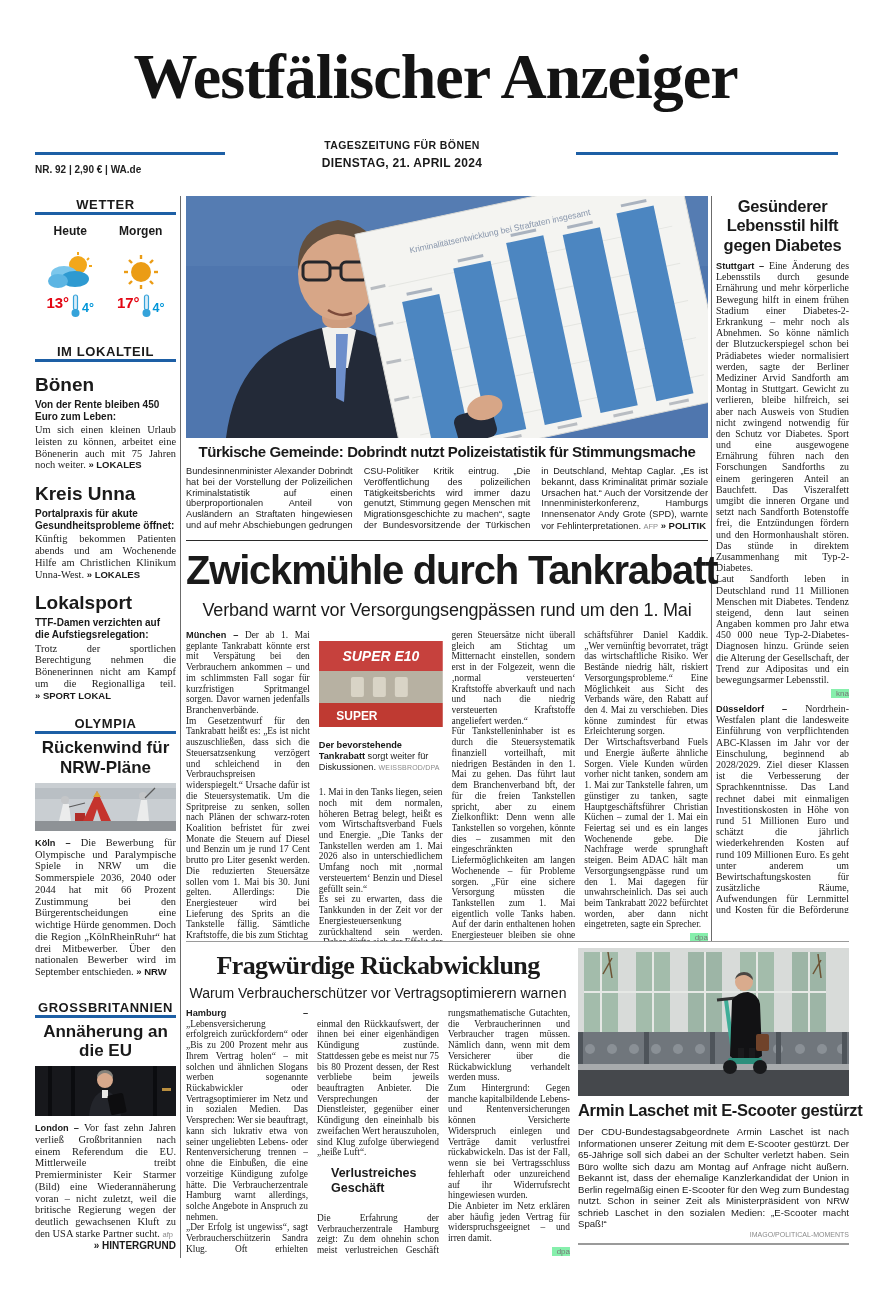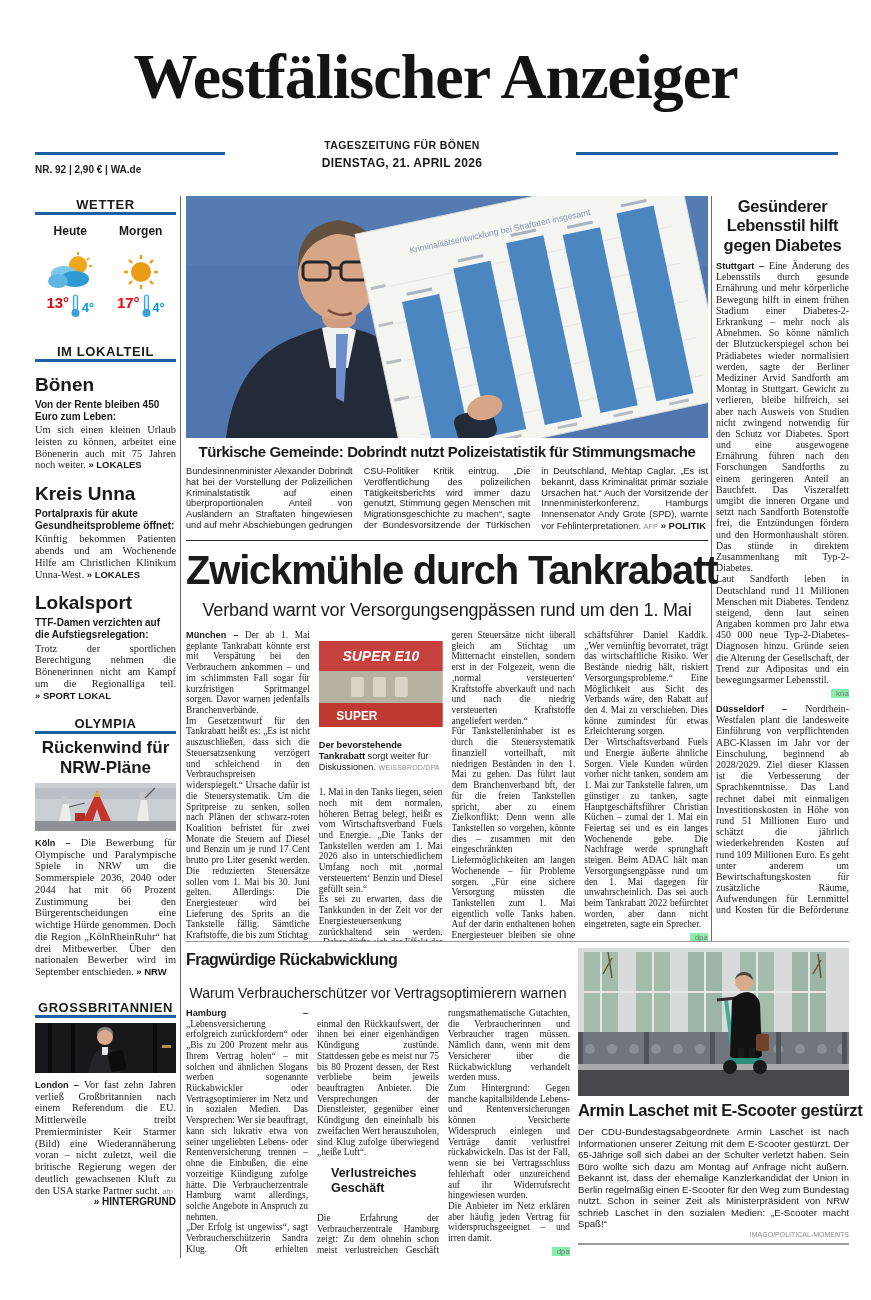--- a/index.html
+++ b/index.html
@@ -53,22 +53,22 @@
   .body-col{flex:1;font-size:9.4px;line-height:1.14;text-align:justify;white-space:pre-line;
             overflow:hidden;position:relative;hyphens:auto;-webkit-hyphens:auto;}
   .city{font-family:"Liberation Sans",sans-serif;font-weight:bold;font-size:9.2px;}
   .col-credit{position:absolute;right:0;bottom:0;background:#86efac;padding-left:5px;
               font-family:"Liberation Sans",sans-serif;font-size:8px;color:#777;}
   .fig-caption{font-family:"Liberation Sans",sans-serif;font-size:9.2px;line-height:1.16;text-align:left;
                white-space:normal;margin:3px 0 4px 0;}
   .fig-caption b{font-size:9.2px;}
   .fig-credit{font-family:"Liberation Sans",sans-serif;font-size:7px;color:#8a8a8a;letter-spacing:.2px;}
   
-  .bottom-head{left:186px;top:951px;width:384px;text-align:left;font-family:Liberation Sans, sans-serif;
-               font-weight:bold;font-size:16px;letter-spacing:-.6px;white-space:nowrap;}
+  .bottom-head{left:186px;top:951px;width:384px;text-align:center;font-family:Liberation Serif, serif;
+               font-weight:bold;font-size:26px;letter-spacing:-.6px;white-space:nowrap;}
   .bottom-sub{left:186px;top:985px;width:384px;text-align:center;font-family:"Liberation Sans",sans-serif;
               font-size:14px;white-space:nowrap;}
   .bottom-body{left:186px;top:1008px;width:384px;height:248px;}
   .col-subhead{font-family:"Liberation Sans",sans-serif;font-weight:bold;font-size:12.5px;line-height:1.2;
                white-space:pre-line;padding-left:14px;margin:8px 0 6px 0;text-align:left;}
   
   .scooter-img{left:578px;top:948px;width:271px;height:148px;}
   .scooter-head{left:578px;top:1101px;width:275px;font-family:"Liberation Sans",sans-serif;font-weight:bold;
                 font-size:16.5px;letter-spacing:-.3px;white-space:nowrap;}
   .scooter-text{left:578px;top:1126px;width:271px;height:112px;font-family:"Liberation Sans",sans-serif;
@@ -85,21 +85,21 @@
 </head>
 <body>
 
 <div class="page">
 
   <div class="abs mast-title">Westfälischer Anzeiger</div>
   <div class="abs rule-blue" style="left:35px;top:152px;width:190px;"></div>
   <div class="abs rule-blue" style="left:576px;top:152px;width:262px;"></div>
   <div class="abs mast-center">
     <div class="l1">TAGESZEITUNG FÜR BÖNEN</div>
-    <div class="l2">DIENSTAG, 21. APRIL 2026</div>
+    <div class="l2">DIENSTAG, 21. APRIL 2024</div>
   </div>
   <div class="abs issue-info">NR. 92 | 2,90 € | WA.de</div>
 
   <div class="vrule" style="left:180px;top:196px;height:1062px;"></div>
   <div class="vrule" style="left:711px;top:196px;height:745px;"></div>
 
   <div class="abs sidebar">
 
     <div class="sb-header">WETTER</div>
     <div class="weather-row">
@@ -187,20 +187,21 @@
       <path d="M102,38 L106,17 L112,17 L114,38 Z" fill="#ebecec"></path>
       <line x1="110" y1="15" x2="120" y2="5" stroke="#5a5a5a" stroke-width="1.2"></line>
     </svg>
     <div class="sb-body" style="margin-top:6px;">
       <span class="city">Köln –</span>
       <span>Die Bewerbung für Olympische und Paralympische Spiele in NRW um die Sommerspiele 2036, 2040 oder 2044 hat mit 66 Prozent Zustimmung bei den Bürgerentscheidungen eine wichtige Hürde genommen. Doch die Region „KölnRheinRuhr“ hat drei Mitbewerber. Über den nationalen Bewerber wird im September entschieden.</span>
       <span class="ref">» NRW</span>
     </div>
 
     <div class="sb-header" style="margin-top:22px;">GROSSBRITANNIEN</div>
+    <div class="sb-center-title">Annäherung an die EU</div>
     <svg class="sb-img" height="50" viewBox="0 0 141 50">
       <rect width="141" height="50" fill="#17181c"></rect>
       <g stroke="#0b0c0f" stroke-width="4">
           <line x1="15" y1="0" x2="15" y2="50"></line>
           <line x1="38" y1="0" x2="38" y2="50"></line>
           <line x1="120" y1="0" x2="120" y2="50"></line>
         </g>
       <rect x="127" y="22" width="9" height="3" fill="#b98e3f"></rect>
       <circle cx="70" cy="14" r="8" fill="#d8a98c"></circle>
       <path d="M62,12 Q62,4 70,4 Q78,4 78,12 Q74,7 70,7 Q66,7 62,12 Z" fill="#85817a"></path>

